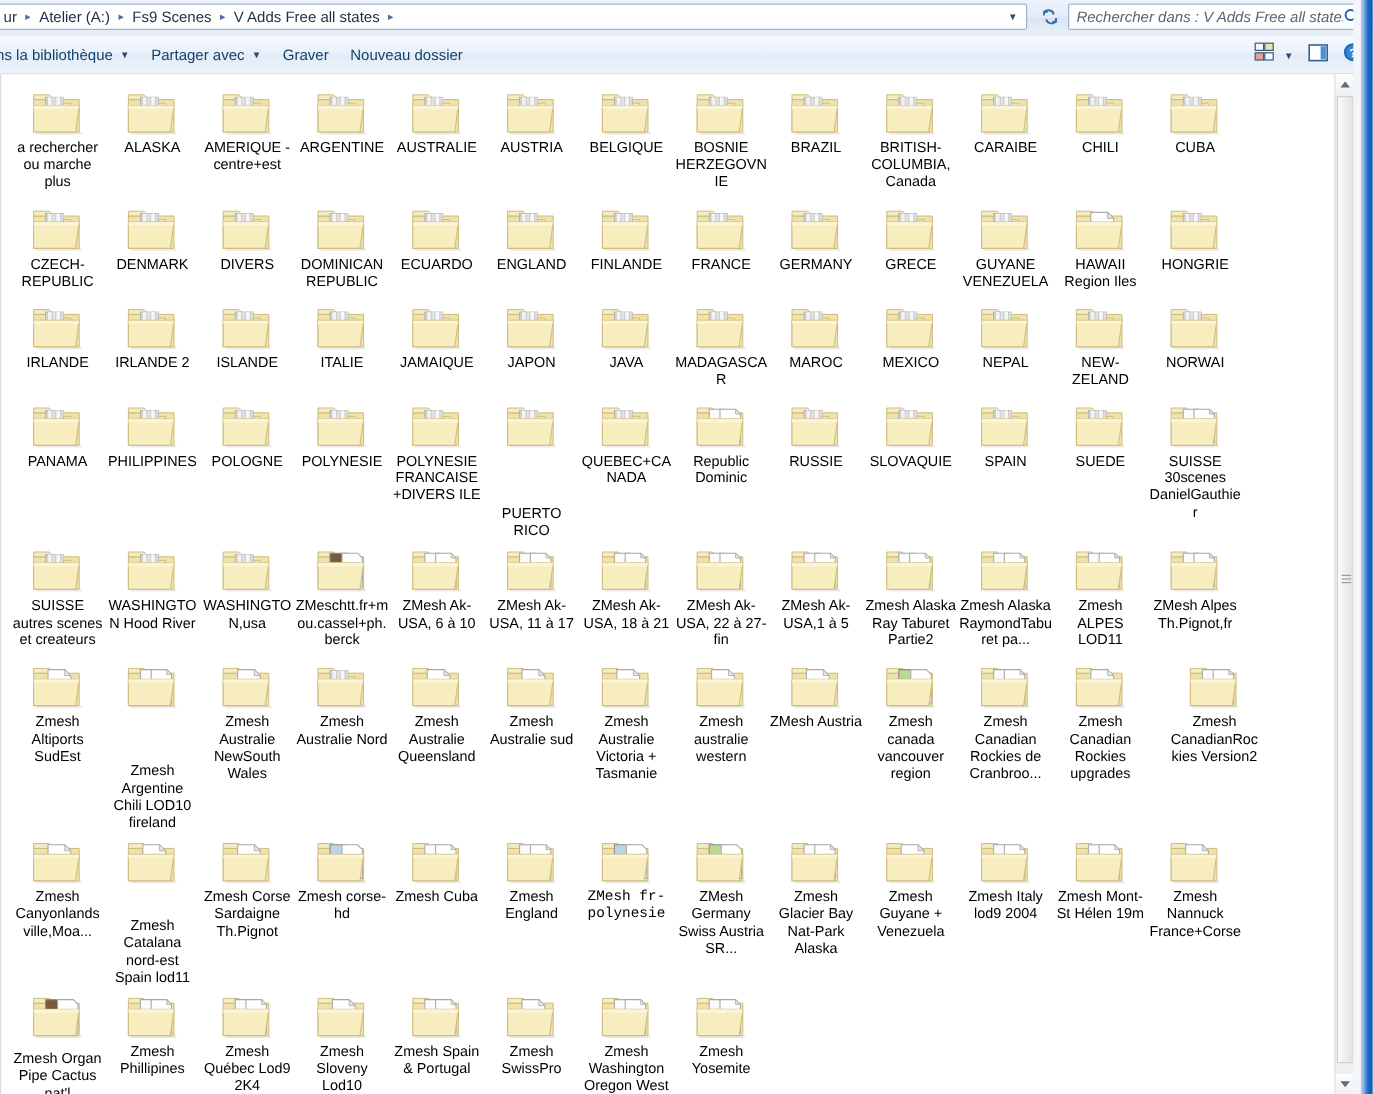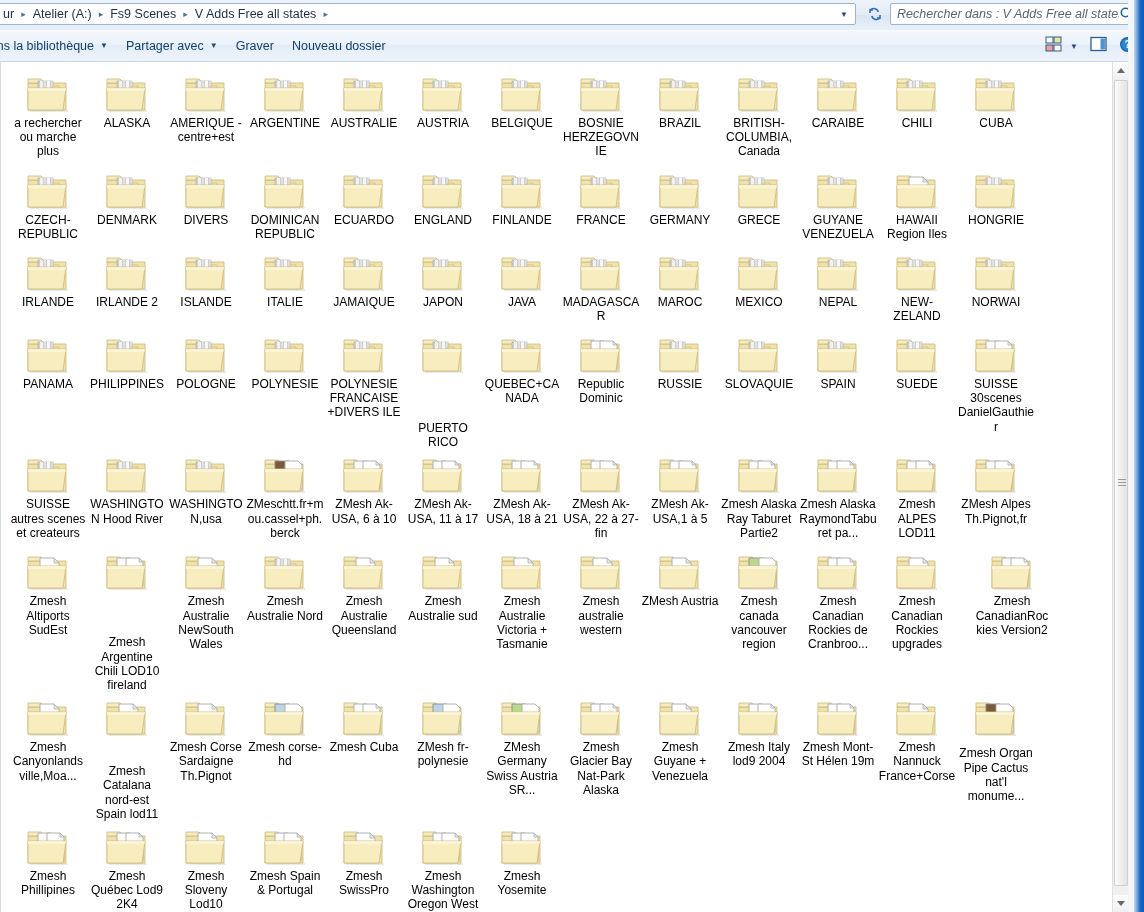--- a/index.html
+++ b/index.html
@@ -1615,20 +1615,35 @@
           </svg>
         </div>
         <div class="lbl">Zmesh Cuba</div>
       </div>
       <div class="tile" style="min-height: 111px;">
         <div class="ico">
           <svg width="48" height="42" viewBox="0 0 44 42">
             <path d="M4 38 L42 38 L42 40 L4 40 Z" fill="#d8d8d8" opacity="0.55"></path>
             <path d="M2 11 L2 38 L40 38 L40 11 Z" fill="#f0e2ab" stroke="#cbb975" stroke-width="0.8"></path>
             <path d="M2 11 L2 7 L15 7 L19 11 Z" fill="#f5ecc4" stroke="#cbb975" stroke-width="0.8"></path>
+            <path d="M12 8 L25 8 L29 12 L29 36 L12 36 Z" fill="#fbfbfb" stroke="#a9a9a9" stroke-width="0.9"></path>
+            <path d="M21 8 L34 8 L38 12 L38 36 L21 36 Z" fill="#ffffff" stroke="#a9a9a9" stroke-width="0.9"></path>
+            <path d="M34 8 L34 12 L38 12 Z" fill="#e6e6e6" stroke="#a9a9a9" stroke-width="0.7"></path>
+            <path d="M2 16 L40 16 L37 38 L2 38 Z" fill="#f7edbe" stroke="#cfbd7f" stroke-width="0.9"></path>
+            <path d="M2 16 L40 16 L39.4 19 L2 19 Z" fill="#fbf5da" opacity="0.85"></path>
+          </svg>
+        </div>
+        <div class="lbl">Zmesh England</div>
+      </div>
+      <div class="tile" style="min-height: 111px; font-family: Liberation Mono, monospace;">
+        <div class="ico">
+          <svg width="48" height="42" viewBox="0 0 44 42">
+            <path d="M4 38 L42 38 L42 40 L4 40 Z" fill="#d8d8d8" opacity="0.55"></path>
+            <path d="M2 11 L2 38 L40 38 L40 11 Z" fill="#f0e2ab" stroke="#cbb975" stroke-width="0.8"></path>
+            <path d="M2 11 L2 7 L15 7 L19 11 Z" fill="#f5ecc4" stroke="#cbb975" stroke-width="0.8"></path>
             <path d="M12 8 L26 8 L30 12 L30 36 L12 36 Z" fill="#bcd6e8" stroke="#8d8d8d" stroke-width="0.9"></path>
             <path d="M12 26 L18 20 L23 26 L27 23 L30 27 L30 36 L12 36 Z" fill="#6d97b5"></path>
             <path d="M22 8 L35 8 L39 12 L39 36 L22 36 Z" fill="#ffffff" stroke="#a9a9a9" stroke-width="0.9"></path>
             <path d="M2 16 L40 16 L37 38 L2 38 Z" fill="#f7edbe" stroke="#cfbd7f" stroke-width="0.9"></path>
             <path d="M2 16 L40 16 L39.4 19 L2 19 Z" fill="#fbf5da" opacity="0.85"></path>
           </svg>
         </div>
         <div class="lbl">ZMesh fr-polynesie</div>
       </div>
       <div class="tile" style="min-height: 111px;">

